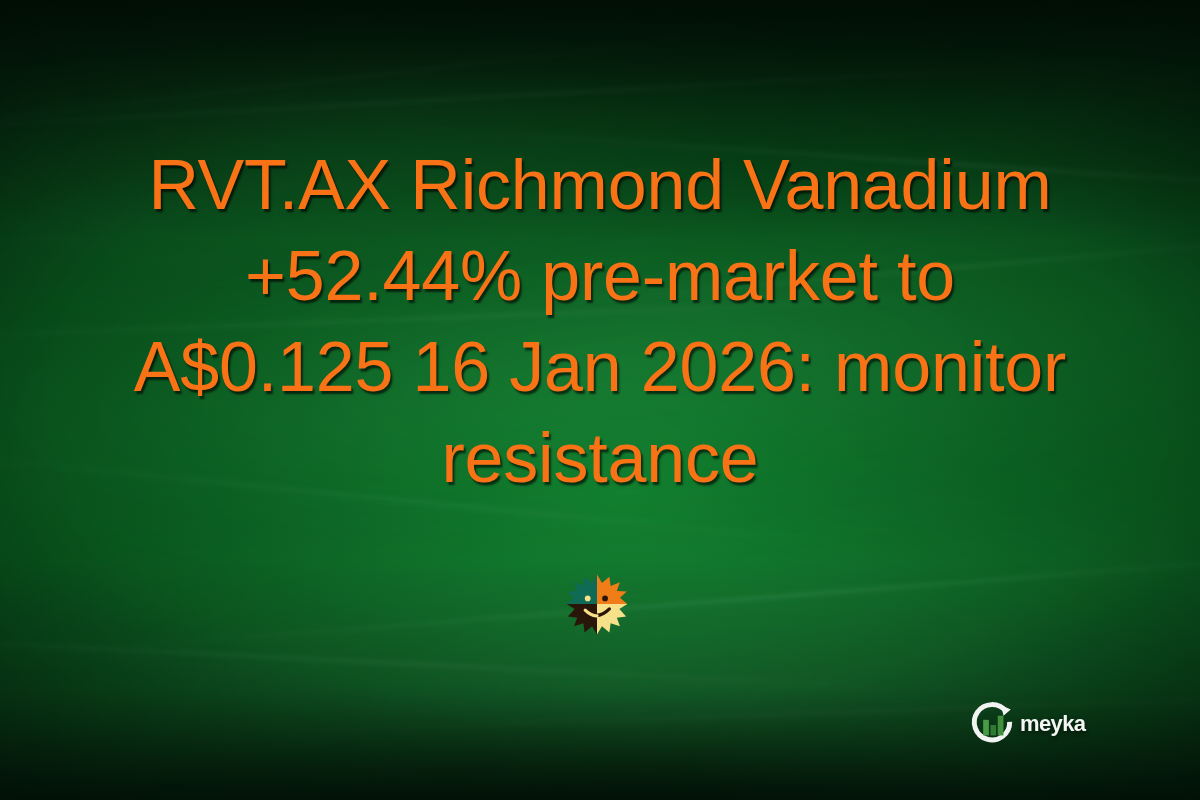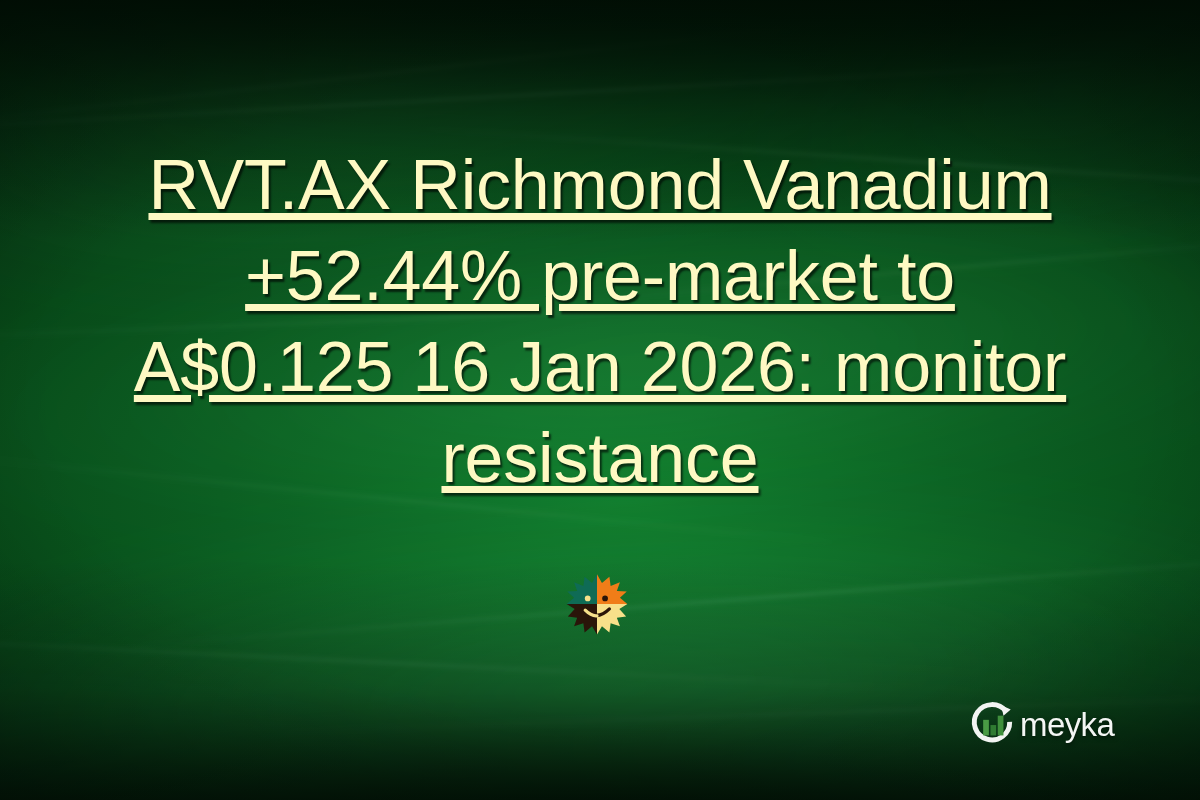--- a/index.html
+++ b/index.html
@@ -95,28 +95,27 @@
          background: radial-gradient(closest-side, rgba(0,12,4,.90), rgba(0,12,4,0) 76%);
          transform: rotate(-2deg); }
 
   
   #headline {
     position: absolute;
     left: 0; right: 0;
     top: 140px;
     padding: 0 42px;
     text-align: center;
-    color: #fef9c3;
+    color: #f97316;
     font-size: 70px;
     line-height: 91px;
     font-weight: 400;
     letter-spacing: -0.2px;
     text-shadow: 2px 3px 2px rgba(0,0,0,0.62);
     white-space: pre-line;
-    text-decoration: underline;
   }
 
   
   #emoji-mark {
     position: absolute;
     left: 566px;
     top: 573px;
     width: 62px;
     height: 62px;
   }
@@ -126,22 +125,22 @@
     position: absolute;
     left: 966px;
     top: 698px;
     display: flex;
     align-items: center;
     gap: 5px;
   }
   #brand-mark { width: 52px; height: 52px; display:block; }
   #brand-name {
     color: #f4f6f4;
-    font-size: 33px;
-    font-weight: 400;
+    font-size: 22px;
+    font-weight: 700;
     letter-spacing: -0.6px;
     text-shadow: 0 2px 4px rgba(0,0,0,.55);
     line-height: 1;
     position: relative;
     left: -3px;
   }
 </style>
 </head>
 <body>
 

